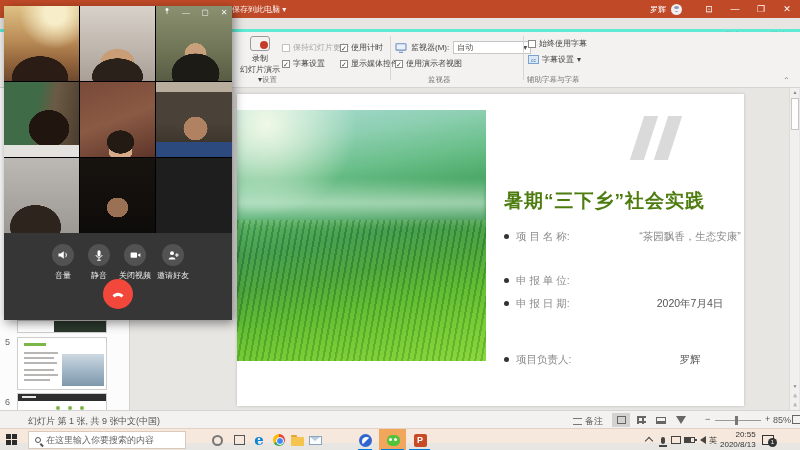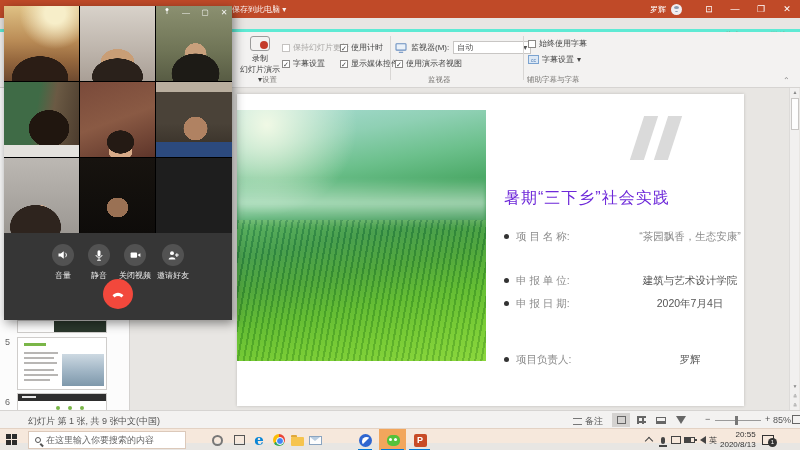--- a/index.html
+++ b/index.html
@@ -49,21 +49,21 @@
   .t-head6::after { content:""; position:absolute; left:4px; top:2px; width:14px; height:2px; background:#e8e8e8; }
   .t-dot { position:absolute; top:12px; width:4px; height:4px; border-radius:50%; background:#7ab648; }
 
   #slide { position:absolute; left:237px; top:6px; width:507px; height:312px; background:#fff; box-shadow:0 0 3px rgba(0,0,0,.18); }
   #tea-image { position:absolute; left:0; top:16px; width:249px; height:251px; overflow:hidden;
     background: radial-gradient(circle at 12% 6%, rgba(255,255,235,.85) 0%, rgba(255,255,235,0) 28%),
       linear-gradient(170deg,#a8dcd4 0%,#8fd0b4 14%,#6cc08c 26%,#4aa865 38%,#35924d 50%,#3f9c3a 62%,#55b52f 74%,#6cc631 86%,#84d43a 100%); }
   #tea-mist { position:absolute; left:0; right:0; top:27%; height:20%; background:linear-gradient(180deg,rgba(255,255,255,0),rgba(240,255,246,.55) 50%,rgba(255,255,255,0)); filter:blur(2px); }
   #tea-rows { position:absolute; left:0; right:0; bottom:0; height:56%; background:repeating-linear-gradient(100deg, rgba(20,80,10,.20) 0 2px, rgba(180,230,80,.16) 2px 6px); }
   .qmark { position:absolute; top:22px; width:14px; height:44px; background:#dadada; transform:skewX(-18deg); }
-  #slide-title { position:absolute; left:267px; top:94px; font-size:16px; font-weight:normal; color:#6d28d9; letter-spacing:1px; white-space:nowrap; }
+  #slide-title { position:absolute; left:267px; top:94px; font-size:19px; font-weight:bold; color:#4d7c0f; letter-spacing:1px; white-space:nowrap; }
   .srow { position:absolute; left:267px; width:230px; height:14px; font-size:10.5px; white-space:nowrap; }
   .srow .dot { position:absolute; left:0; top:4px; width:5px; height:5px; border-radius:50%; background:#333; }
   .srow .lab { position:absolute; left:12px; color:#8c8c8c; }
   .srow .val { position:absolute; left:100px; width:172px; text-align:center; color:#555; }
   .srow.first .val { color:#8a8a8a; }
 
   
   #v-scroll { position:absolute; left:789px; top:0; width:10px; height:322px; background:#f1f0ef; border-left:1px solid #dddbd9; }
   .sc-btn { position:absolute; left:0; width:10px; height:9px; font-size:5px; color:#888; text-align:center; line-height:9px; }
   #sc-thumb { position:absolute; left:1px; top:10px; width:8px; height:32px; background:#fdfdfd; border:1px solid #c8c6c4; }
@@ -270,21 +270,20 @@
       <div id="slide-title">暑期“三下乡”社会实践</div>
 
       <div class="srow first" style="top:136px">
         <span class="dot"></span>
         <span class="lab">项 目 名 称:</span>
         <span class="val">“茶园飘香，生态安康”</span>
       </div>
       <div class="srow" style="top:180px">
         <span class="dot"></span>
         <span class="lab">申 报 单 位:</span>
-        <span class="val">建筑与艺术设计学院</span>
       </div>
       <div class="srow" style="top:203px">
         <span class="dot"></span>
         <span class="lab">申 报 日 期:</span>
         <span class="val">2020年7月4日</span>
       </div>
       <div class="srow" style="top:259px">
         <span class="dot"></span>
         <span class="lab">项目负责人:</span>
         <span class="val">罗辉</span>

